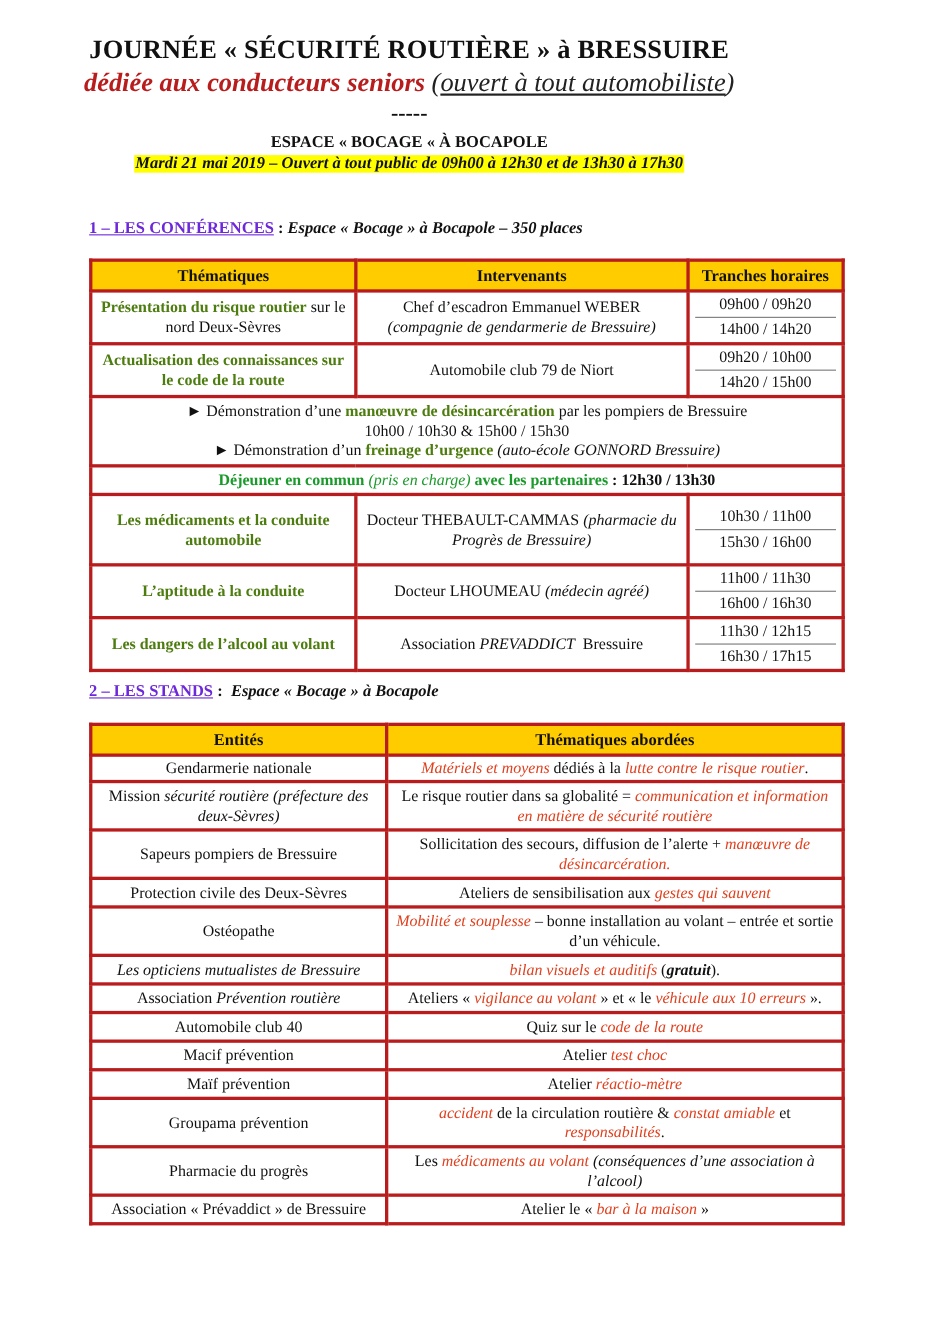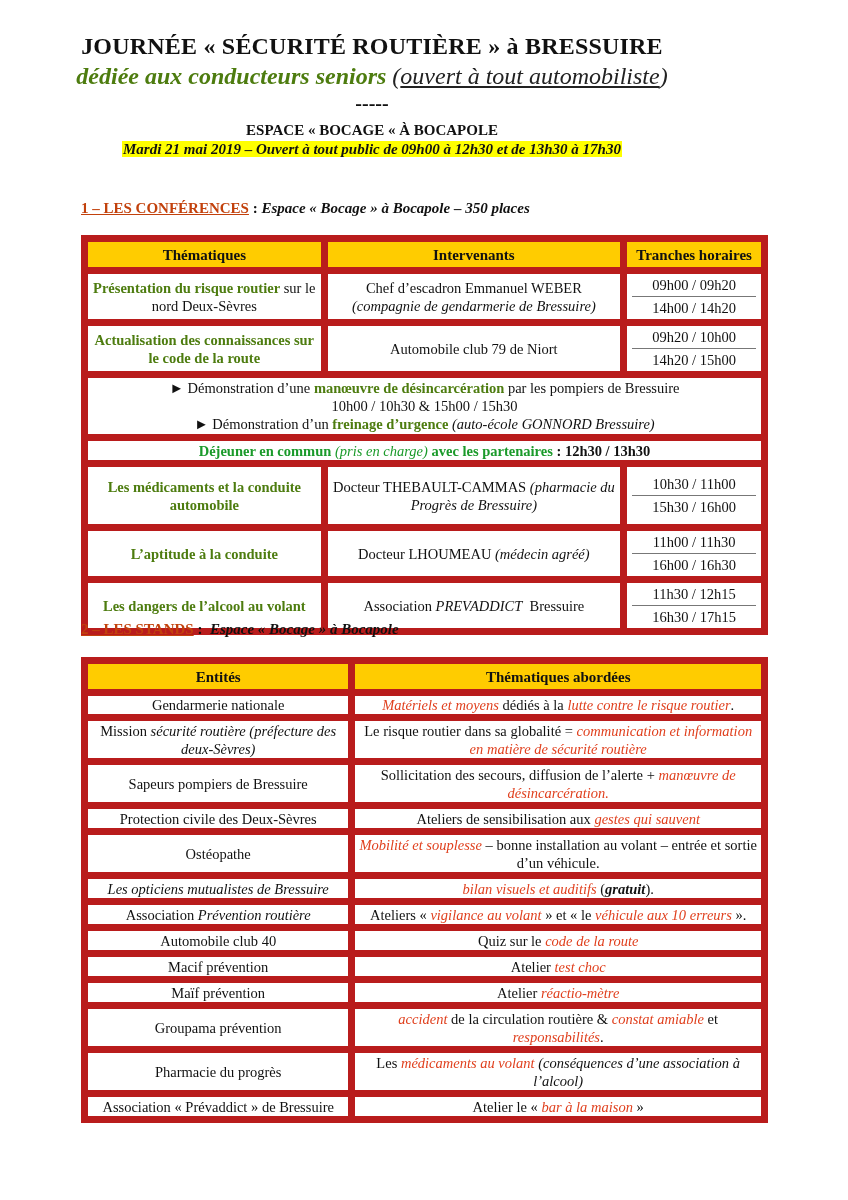--- a/index.html
+++ b/index.html
@@ -2,35 +2,35 @@
 <html><head>
 <meta charset="utf-8">
 <style>
   html, body { margin: 0; padding: 0; background: #ffffff; }
   body { width: 848px; height: 1200px; position: relative; overflow: hidden;
          font-family: "Liberation Serif", "DejaVu Serif", serif; color: #111; }
   .page { position: absolute; left: 0; top: 0; width: 848px; }
   .title { position: absolute; left: 0; width: 744px; text-align: center; }
   #t1 { top: 33px; font-size: 24px; font-weight: bold; letter-spacing: 0.2px; }
   #t2 { top: 63px; font-size: 24px; }
-  #t2 .blue { color: #4d7c0f; font-weight: bold; font-style: italic; }
+  #t2 .blue { color: #b91c1c; font-weight: bold; font-style: italic; }
   #t2 .paren { font-style: italic; color: #222; }
   #t2 .paren u { text-decoration: underline; }
   #t3 { top: 92px; font-size: 20px; font-weight: bold; }
   #t4 { top: 122px; font-size: 15px; font-weight: bold; }
   #t5 { top: 141px; font-size: 15px; }
   #t5 span { background: #ffff00; font-weight: bold; font-style: italic; padding: 0 1px; }
 
   .section-heading { position: absolute; left: 81px; font-size: 15px; }
-  .section-heading .num { color: #c2410c; font-weight: bold; text-decoration: underline; }
+  .section-heading .num { color: #6d28d9; font-weight: bold; text-decoration: underline; }
   .section-heading .sep { font-weight: bold; }
   .section-heading .desc { font-weight: bold; font-style: italic; }
 
   table { position: absolute; border-collapse: collapse; font-size: 14.5px; }
-  td, th { border: 7px solid #b91c1c; text-align: center; vertical-align: middle; padding: 0 4px; line-height: 18px; }
+  td, th { border: 3px solid #b91c1c; text-align: center; vertical-align: middle; padding: 0 4px; line-height: 18px; }
   th { background: #ffcc00; font-weight: bold; height: 25px; font-size: 15px; }
   .purple { color: #4d7c0f; font-weight: bold; }
   .dblue { color: #4d7c0f; font-weight: bold; }
   .green { color: #1a9a2a; font-weight: bold; }
   .red { color: #e0401e; font-style: italic; }
   .it { font-style: italic; }
   .b { font-weight: bold; }
 
   #conf { left: 81px; top: 235px; width: 687px; }
   #conf td.times { padding: 0; }

